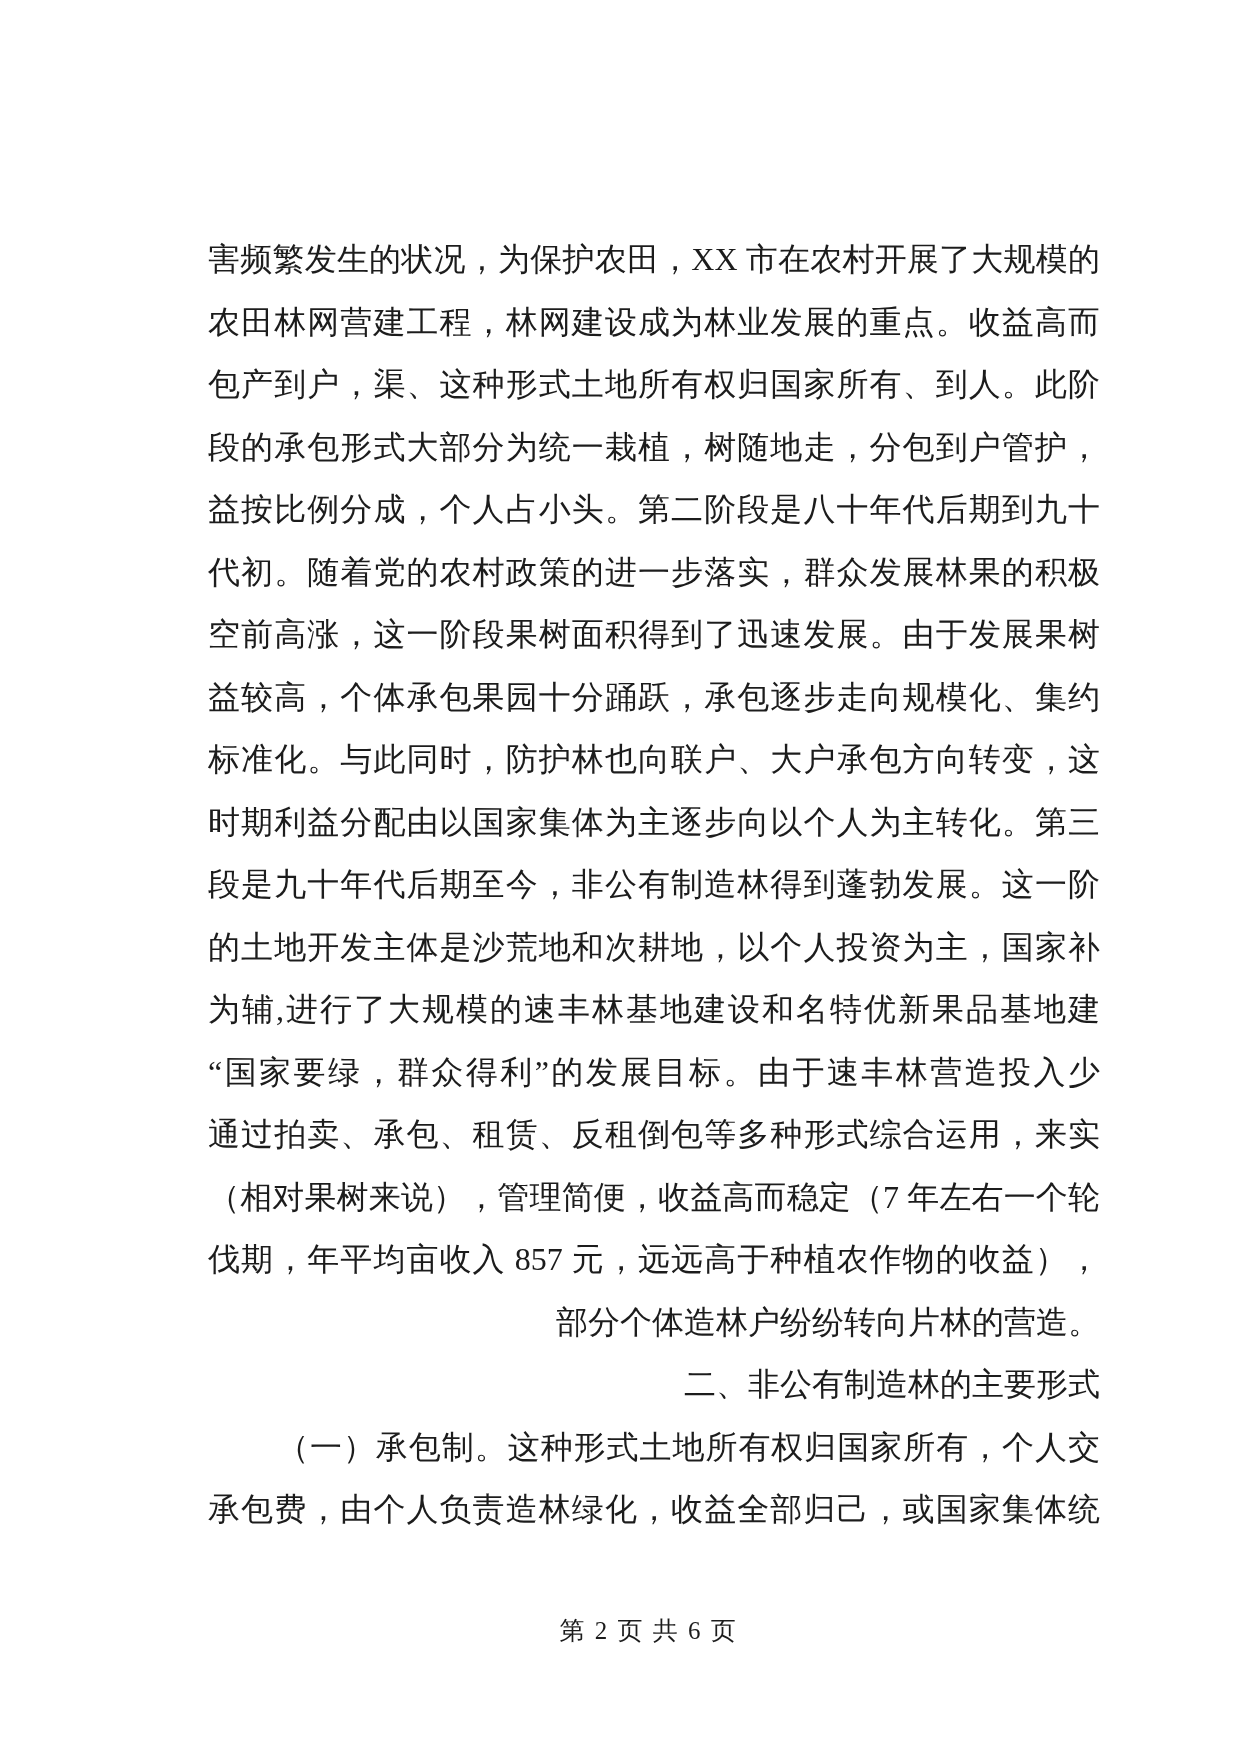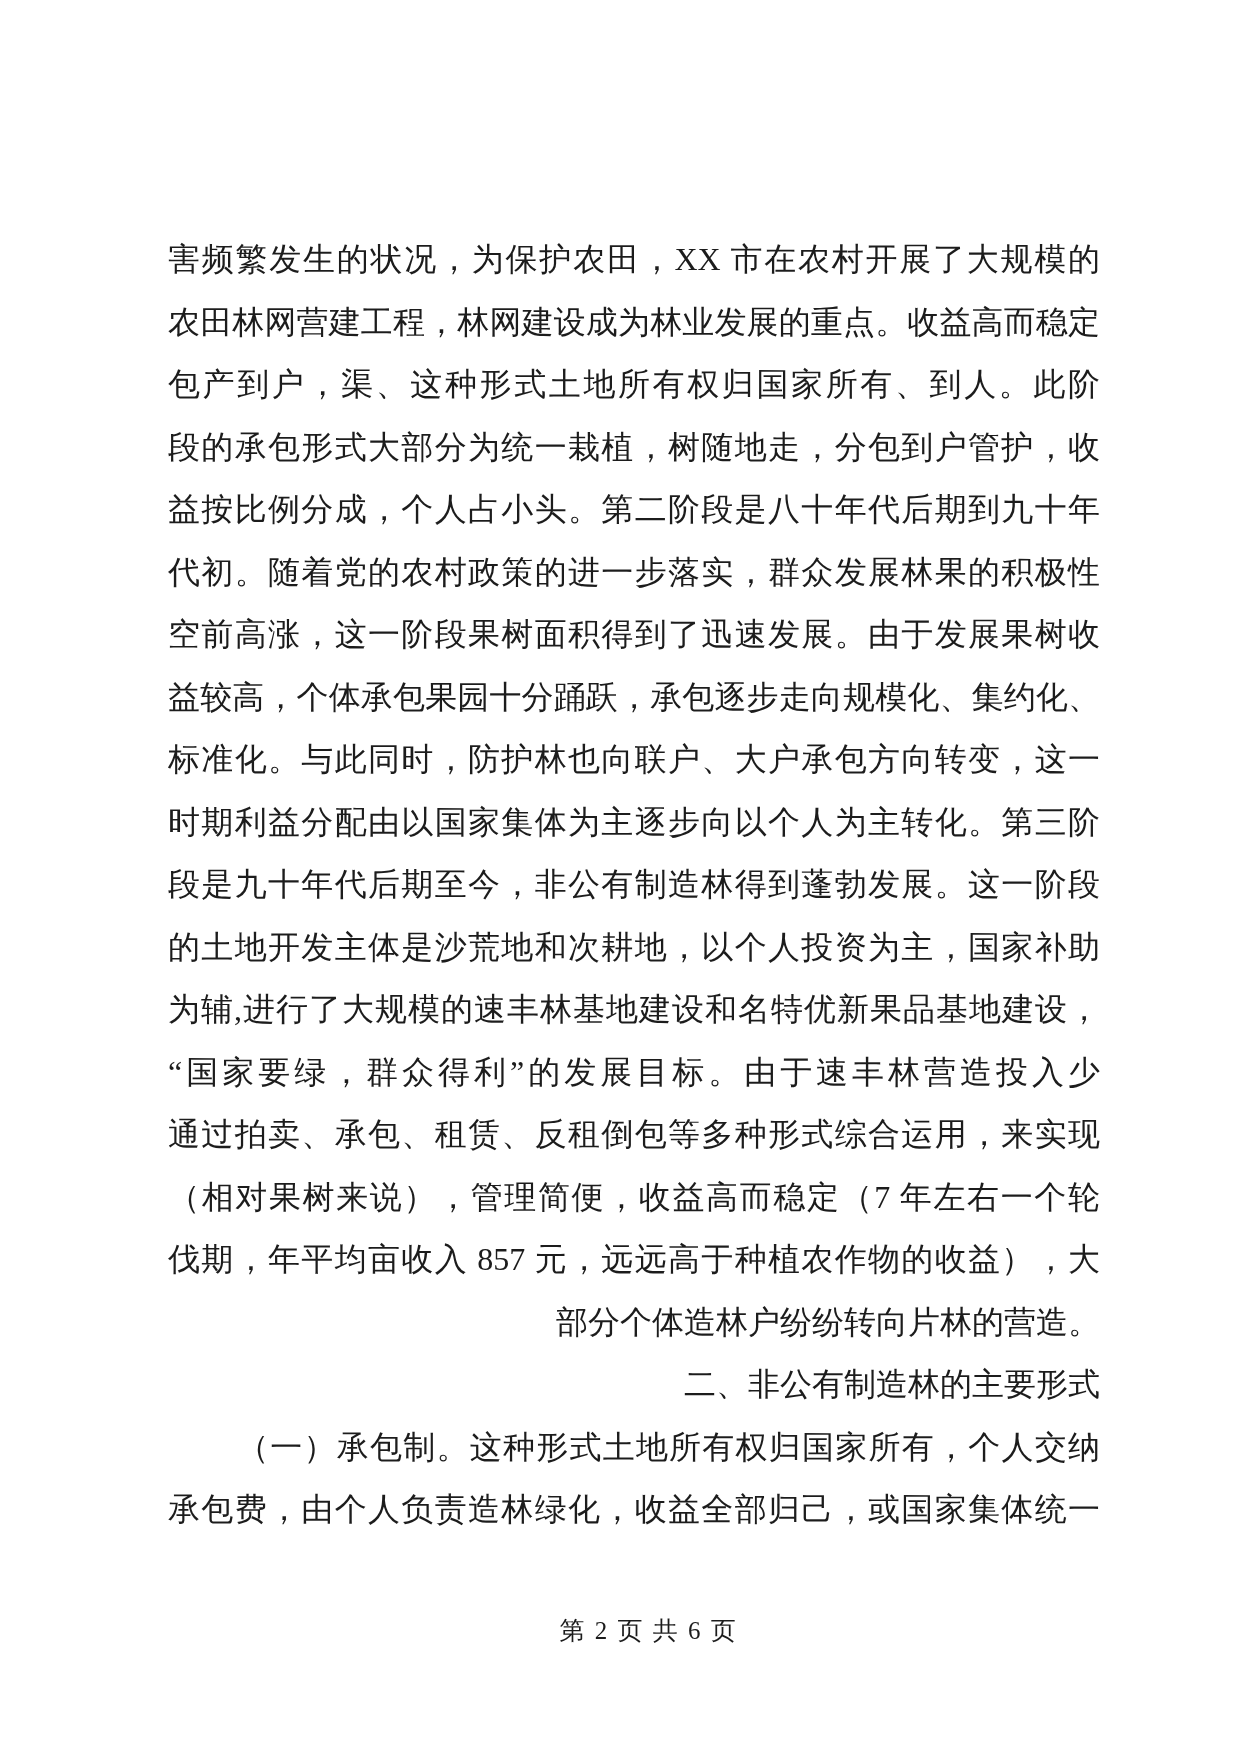--- a/index.html
+++ b/index.html
@@ -32,20 +32,21 @@
     line-height: 62.5px;
     overflow: hidden;
     white-space: nowrap;
     text-align: right;
   }
   
   .j {
     white-space: normal;
     text-align: justify;
     text-align-last: justify;
+    margin-left: 40px;
   }
   
   .ind {
     text-indent: 69px;
   }
   .page-footer {
     position: absolute;
     left: 0;
     top: 1611px;
     width: 100%;

